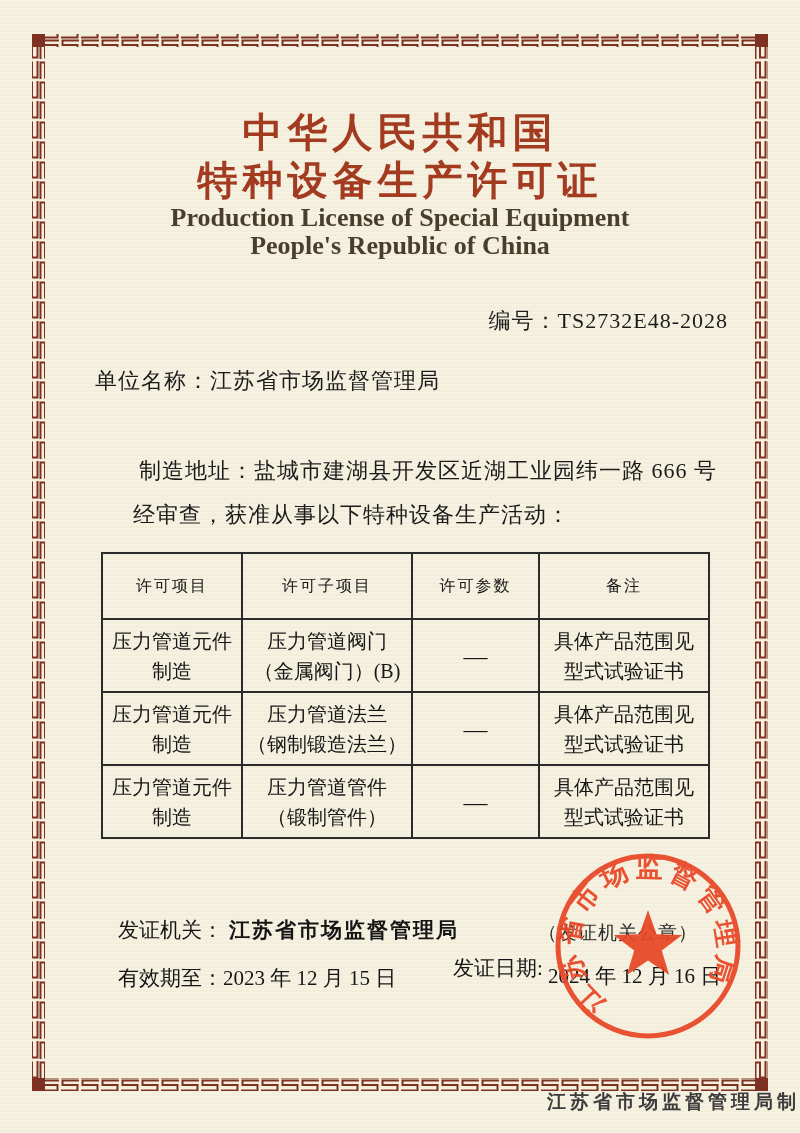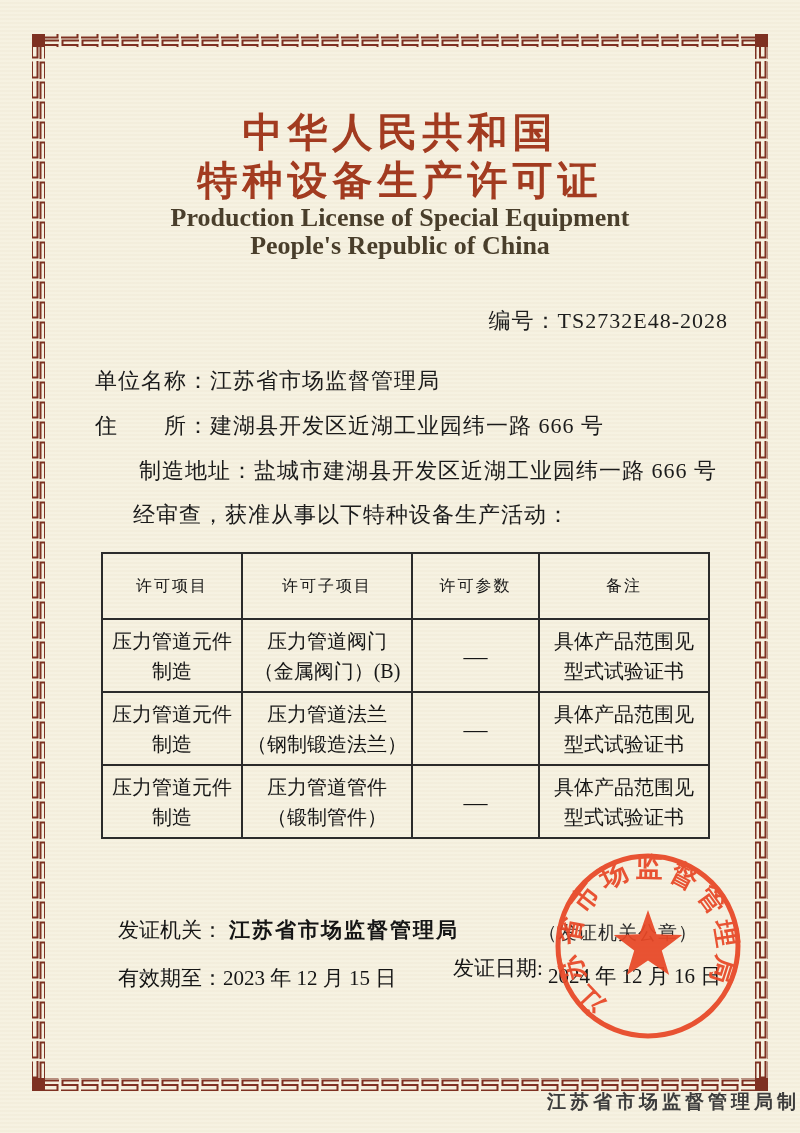--- a/index.html
+++ b/index.html
@@ -91,23 +91,20 @@
   <div class="title-en l1">Production License of Special Equipment</div>
   <div class="title-en l2">People's Republic of China</div>
 
   <div class="serial">
     <span>编号：</span><span>TS2732E48-2028</span>
   </div>
 
   <div class="info-line line-company">
     <span class="lbl">单位名称：</span><span>江苏省市场监督管理局</span>
   </div>
-  <div class="info-line line-residence">
-    <span class="lbl">住　　所：</span><span>建湖县开发区近湖工业园纬一路 666 号</span>
-  </div>
   <div class="info-line line-manufacture">
     <span class="lbl">制造地址：</span><span>盐城市建湖县开发区近湖工业园纬一路 666 号</span>
   </div>
   <div class="info-line line-approval">经审查，获准从事以下特种设备生产活动：</div>
 
   <table class="license">
     <colgroup>
       <col style="width:140px">
         <col style="width:170px">
         <col style="width:127px">

